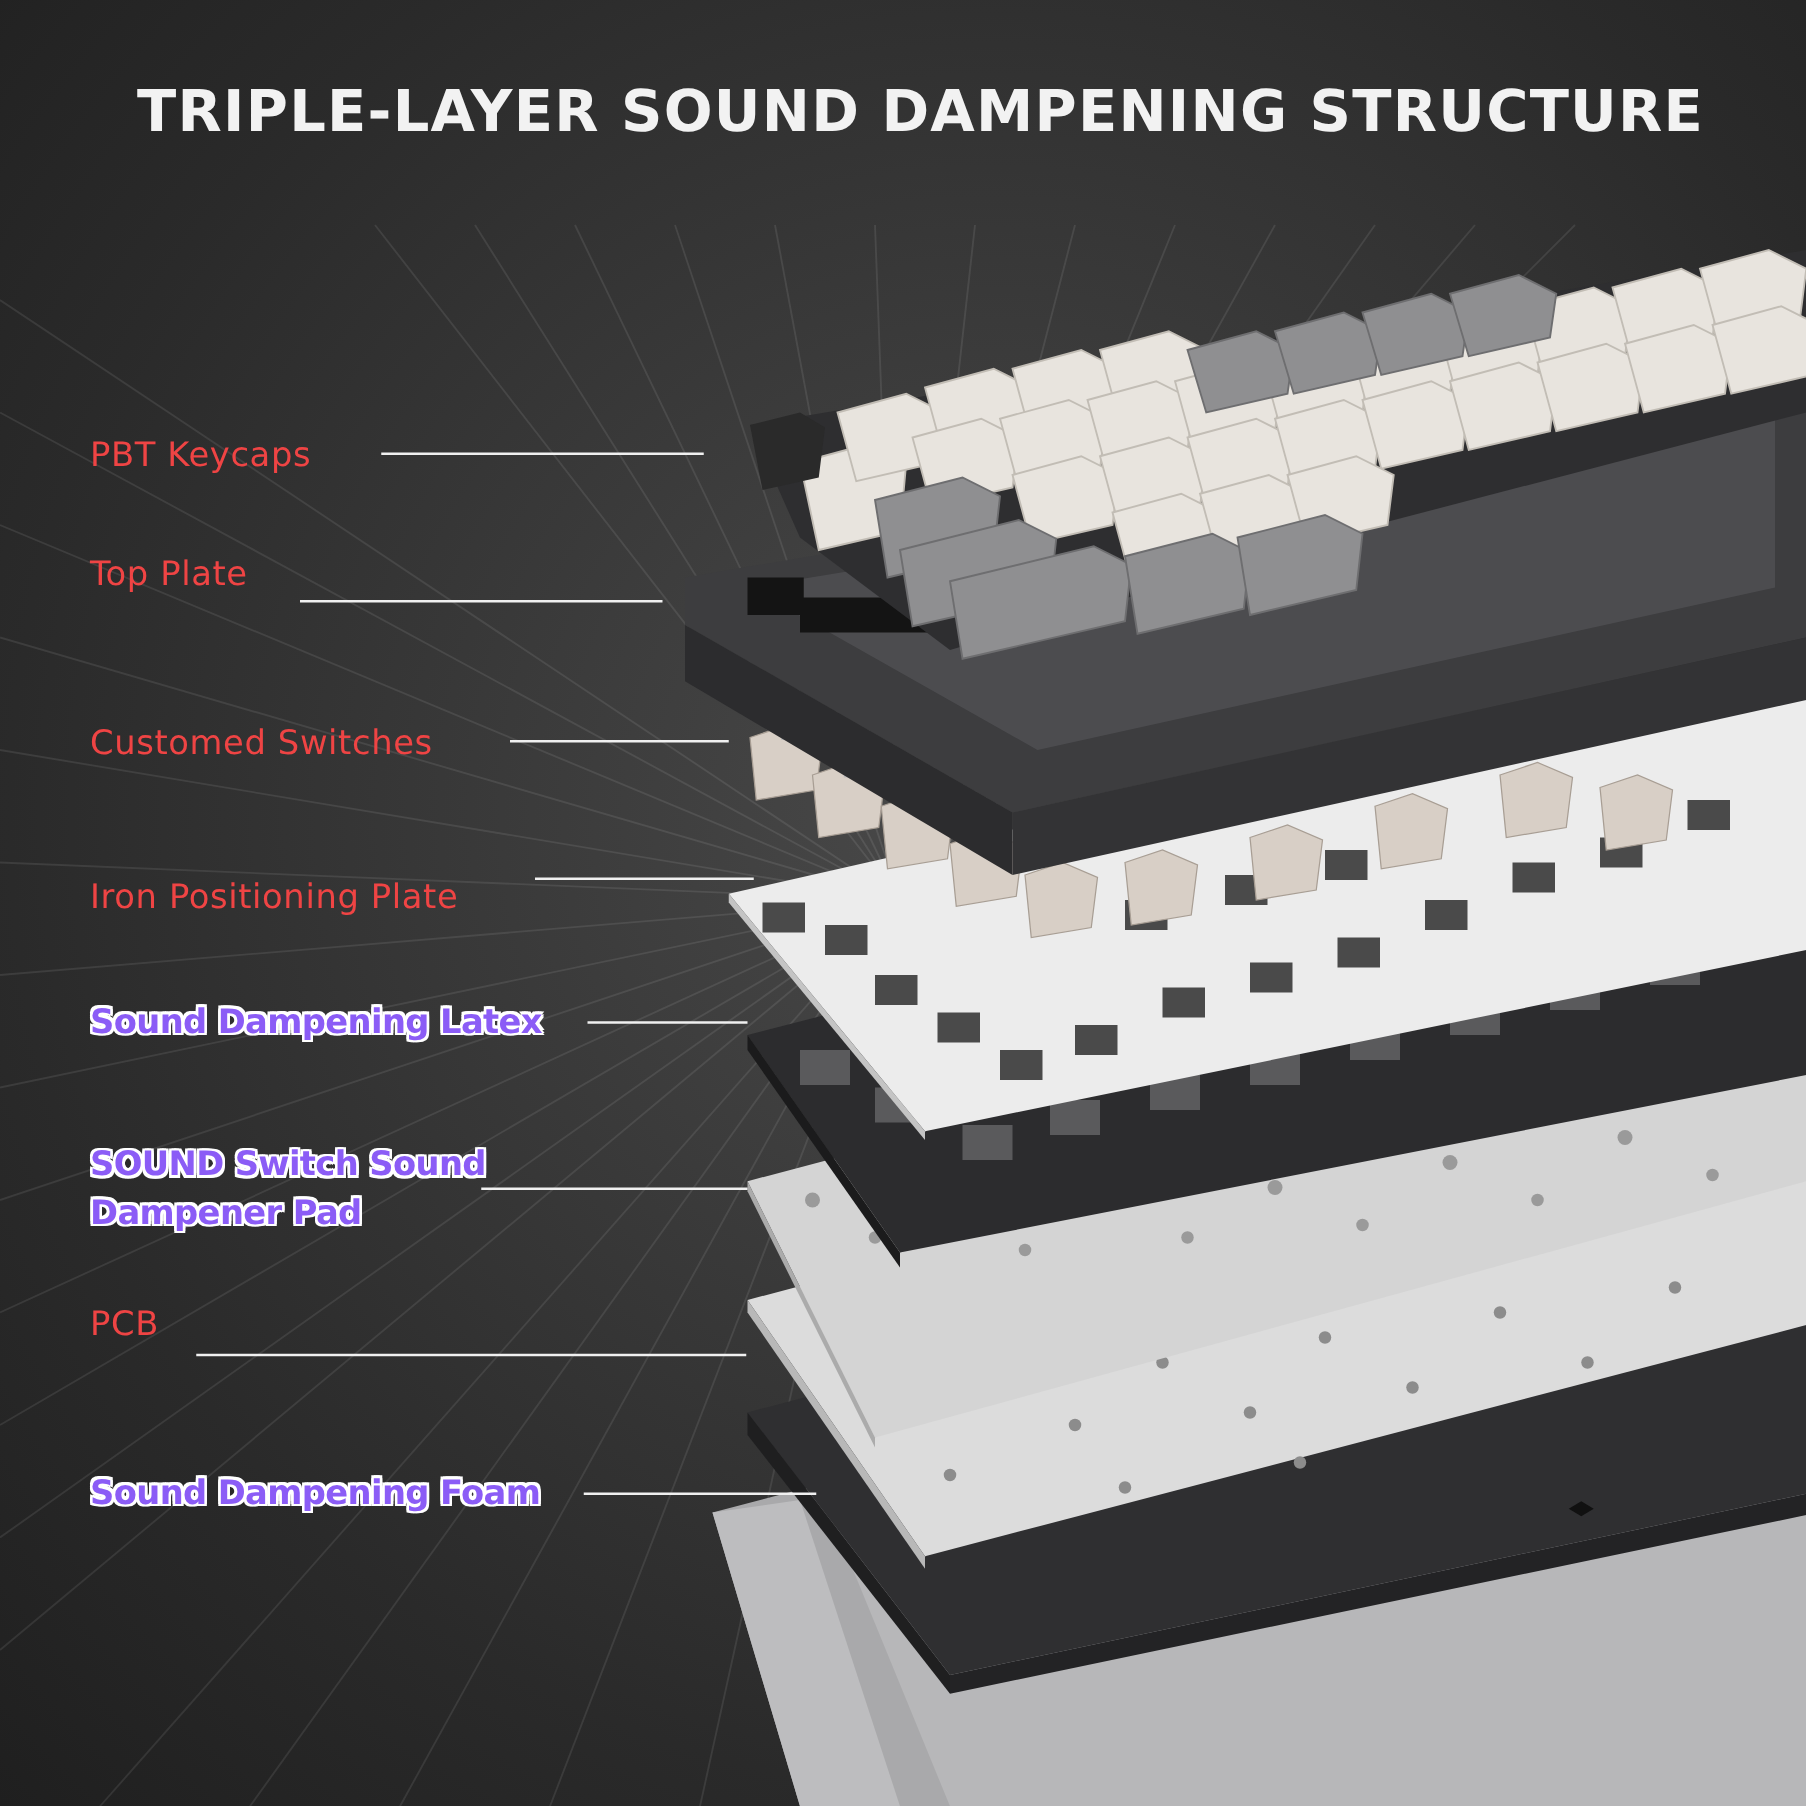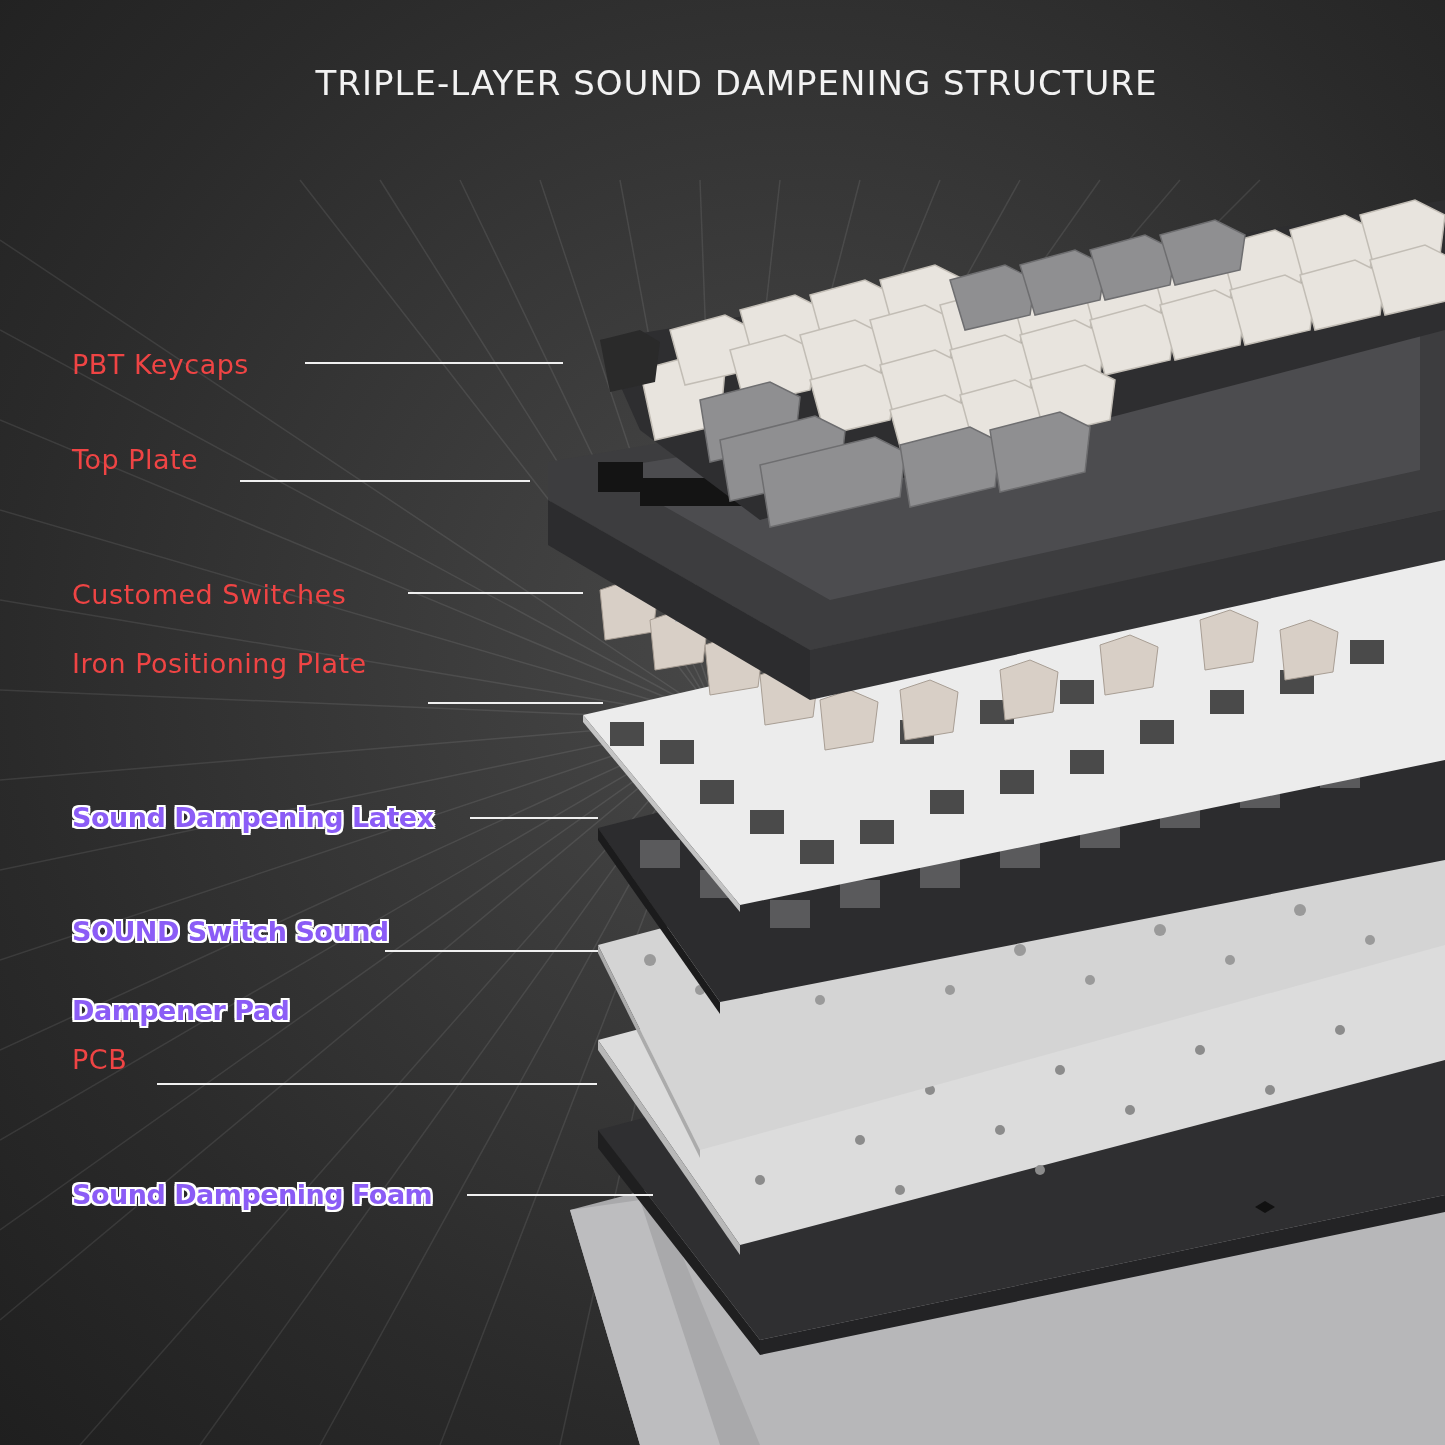--- a/index.html
+++ b/index.html
@@ -4,21 +4,21 @@
 <style>
   html, body { margin: 0; padding: 0; }
   body {
     width: 1445px; height: 1445px; overflow: hidden; position: relative;
     background: radial-gradient(ellipse at 55% 45%, #4a4a4a 0%, #3a3a3a 35%, #2a2a2a 70%, #1f1f1f 100%);
     font-family: "DejaVu Sans", sans-serif;
   }
   .rays { position: absolute; left: 0; top: 0; width: 1445px; height: 1445px; pointer-events: none; }
   .heading { position: absolute; left: 0; right: 0; top: 66px; text-align: center; }
   .title {
-    color: #f2f2f2; font-weight: normal; font-size: 34px; letter-spacing: 1px;
+    color: #f2f2f2; font-weight: bold; font-size: 46px; letter-spacing: 1px;
     font-family: "DejaVu Sans", sans-serif; line-height: 1; margin-left: 28px;
   }
   .subtitle {
     color: #eeeeee; font-size: 37px; margin-top: 24px; line-height: 1;
     font-family: "DejaVu Sans", sans-serif;
   }
   .label {
     position: absolute; left: 72px; color: #ef4444; font-size: 27px; letter-spacing: 0.5px;
     font-family: "DejaVu Sans", sans-serif; line-height: 39px; white-space: nowrap;
   }
@@ -267,27 +267,27 @@
 
 <div class="label" style="top:345px;">PBT Keycaps</div>
 <div class="leader" style="left:305px; top:362px; width:258px;"></div>
 
 <div class="label" style="top:440px;">Top Plate</div>
 <div class="leader" style="left:240px; top:480px; width:290px;"></div>
 
 <div class="label" style="top:575px;">Customed  Switches</div>
 <div class="leader" style="left:408px; top:592px; width:175px;"></div>
 
-<div class="label" style="top:644px;">Iron Positioning Plate</div>
+<div class="label" style="top:698px;">Iron Positioning Plate</div>
 <div class="leader" style="left:428px; top:702px; width:175px;"></div>
 
 <div class="label outlined" style="top:798px;">Sound Dampening Latex</div>
 <div class="leader" style="left:470px; top:817px; width:128px;"></div>
 
 <div class="label outlined" style="top:912px;">SOUND Switch Sound</div>
-<div class="label outlined" style="top:991px;">Dampener Pad</div>
+<div class="label outlined" style="top:951px;">Dampener Pad</div>
 <div class="leader" style="left:385px; top:950px; width:213px;"></div>
 
 <div class="label" style="top:1040px;">PCB</div>
 <div class="leader" style="left:157px; top:1083px; width:440px;"></div>
 
 <div class="label outlined" style="top:1175px;">Sound Dampening Foam</div>
 <div class="leader" style="left:467px; top:1194px; width:186px;"></div>
 
 </body></html>

